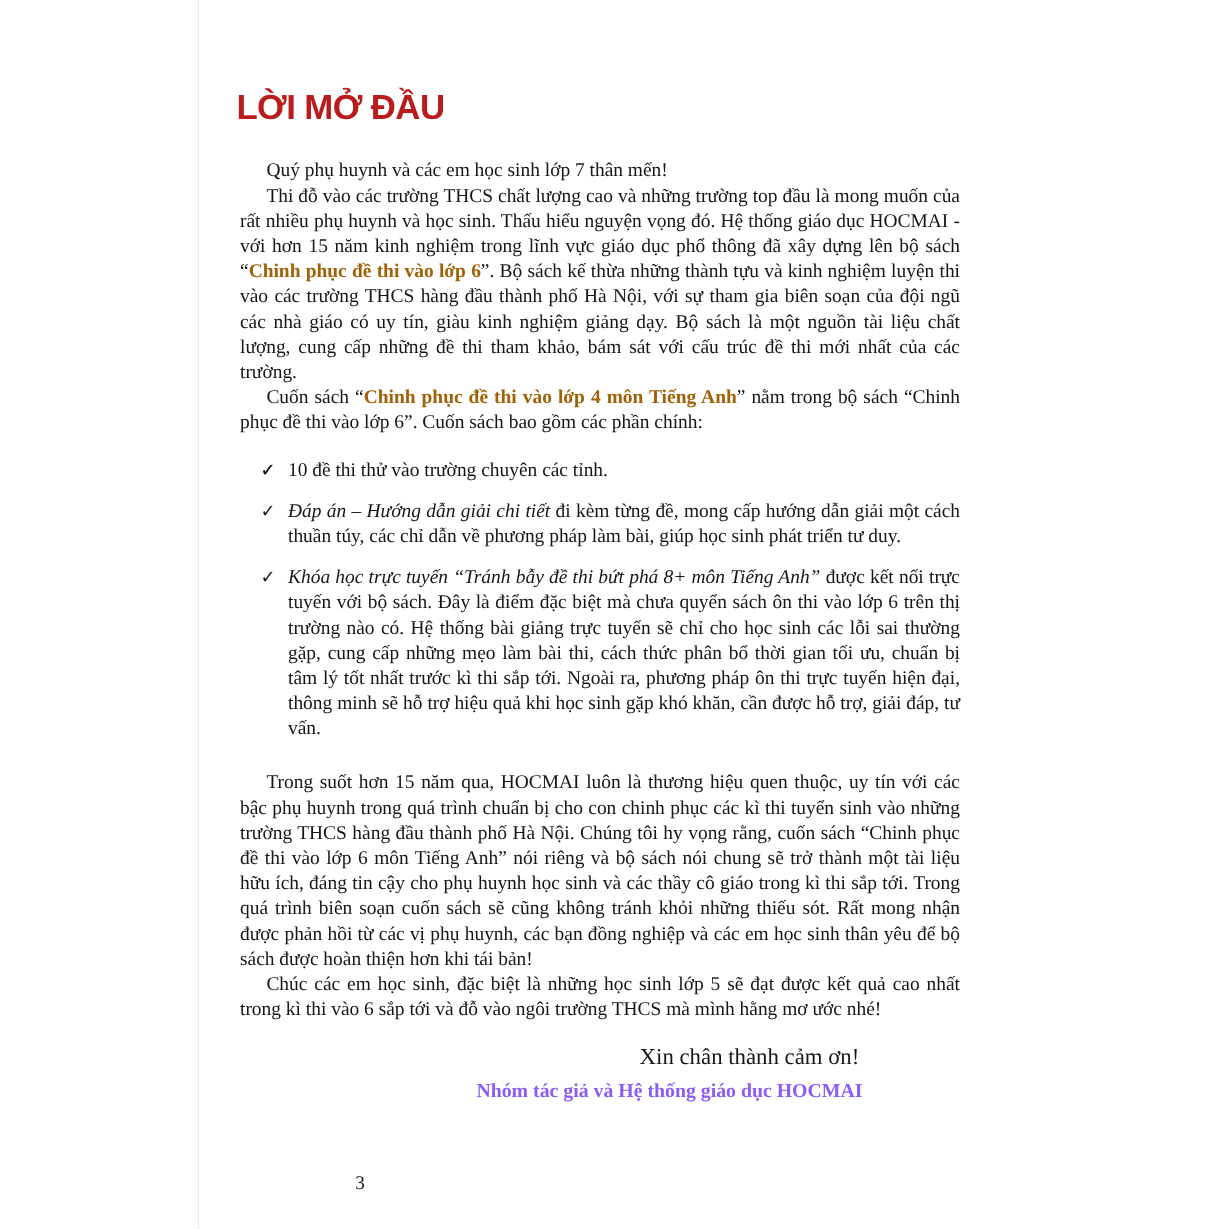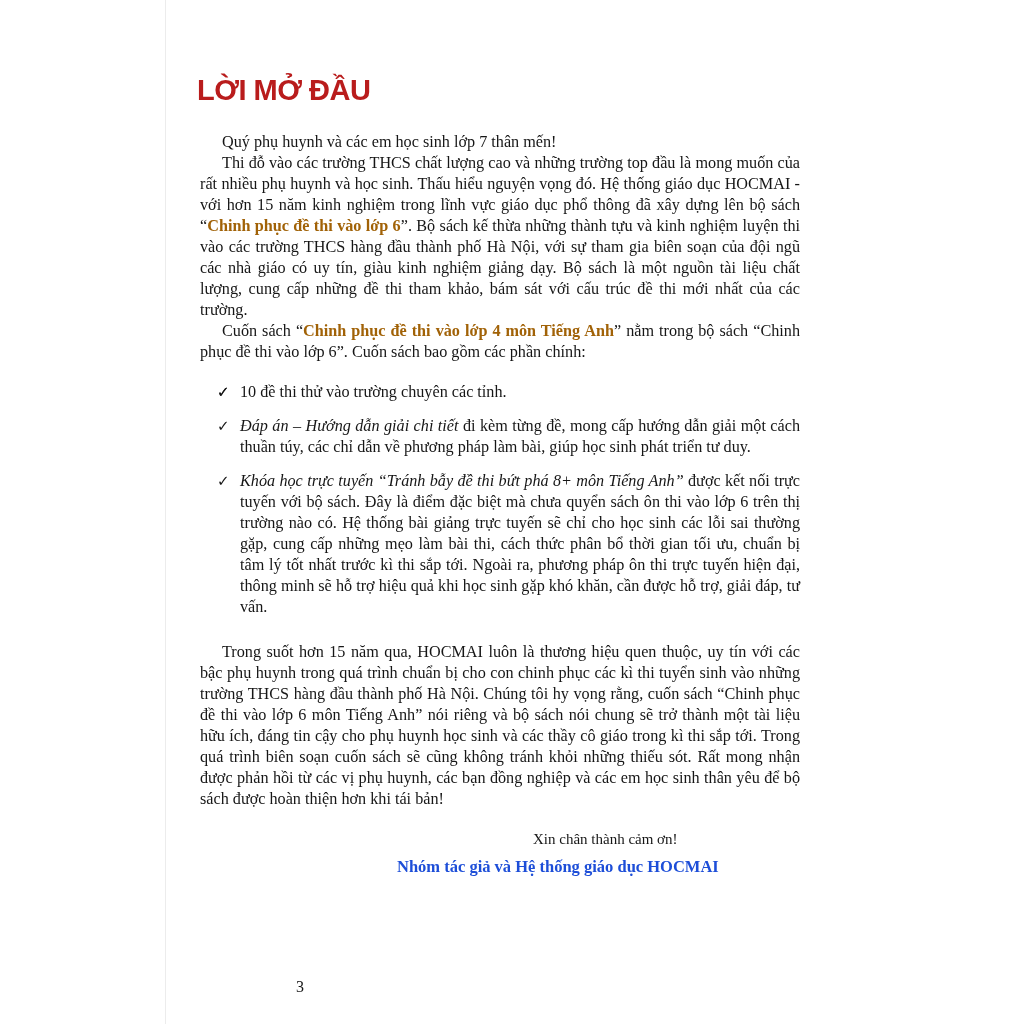--- a/index.html
+++ b/index.html
@@ -81,29 +81,29 @@
       font-style: italic;
     }
     .closing {
       margin-top: 19px;
       font-family: "Liberation Serif", serif;
     }
     .thanks {
       text-align: left;
       padding-left: 333px;
       line-height: 21px;
-      font-size: 15px;
+      font-size: 19px;
     }
     .signature {
       padding-left: 197px;
       margin-top: 6px;
       font-weight: bold;
       font-size: 16.5px;
       line-height: 21px;
-      color: #1d4ed8;
+      color: #8b5cf6;
       white-space: nowrap;
     }
     .page-number {
       position: absolute;
       left: 296px;
       top: 978px;
       font-family: "Liberation Serif", serif;
       font-size: 16px;
       color: #161616;
     }
@@ -135,20 +135,21 @@
         <span class="check">✓</span>
         <i>Đáp án – Hướng dẫn giải chi tiết</i><span> đi kèm từng đề, mong cấp hướng dẫn giải một cách thuần túy, các chỉ dẫn về phương pháp làm bài, giúp học sinh phát triển tư duy.</span>
       </li>
       <li>
         <span class="check">✓</span>
         <i>Khóa học trực tuyến “Tránh bẫy đề thi bứt phá 8+ môn Tiếng Anh”</i><span> được kết nối trực tuyến với bộ sách. Đây là điểm đặc biệt mà chưa quyển sách ôn thi vào lớp 6 trên thị trường nào có. Hệ thống bài giảng trực tuyến sẽ chỉ cho học sinh các lỗi sai thường gặp, cung cấp những mẹo làm bài thi, cách thức phân bổ thời gian tối ưu, chuẩn bị tâm lý tốt nhất trước kì thi sắp tới. Ngoài ra, phương pháp ôn thi trực tuyến hiện đại, thông minh sẽ hỗ trợ hiệu quả khi học sinh gặp khó khăn, cần được hỗ trợ, giải đáp, tư vấn.</span>
       </li>
     </ul>
 
     <p>Trong suốt hơn 15 năm qua, HOCMAI luôn là thương hiệu quen thuộc, uy tín với các bậc phụ huynh trong quá trình chuẩn bị cho con chinh phục các kì thi tuyển sinh vào những trường THCS hàng đầu thành phố Hà Nội. Chúng tôi hy vọng rằng, cuốn sách “Chinh phục đề thi vào lớp 6 môn Tiếng Anh” nói riêng và bộ sách nói chung sẽ trở thành một tài liệu hữu ích, đáng tin cậy cho phụ huynh học sinh và các thầy cô giáo trong kì thi sắp tới. Trong quá trình biên soạn cuốn sách sẽ cũng không tránh khỏi những thiếu sót. Rất mong nhận được phản hồi từ các vị phụ huynh, các bạn đồng nghiệp và các em học sinh thân yêu để bộ sách được hoàn thiện hơn khi tái bản!</p>
+    <p>Chúc các em học sinh, đặc biệt là những học sinh lớp 5 sẽ đạt được kết quả cao nhất trong kì thi vào 6 sắp tới và đỗ vào ngôi trường THCS mà mình hằng mơ ước nhé!</p>
 
     <div class="closing">
       <div class="thanks">Xin chân thành cảm ơn!</div>
       <div class="signature">Nhóm tác giả và Hệ thống giáo dục HOCMAI</div>
     </div>
   </div>
 </div>
 
 <div class="page-number">3</div>
 

